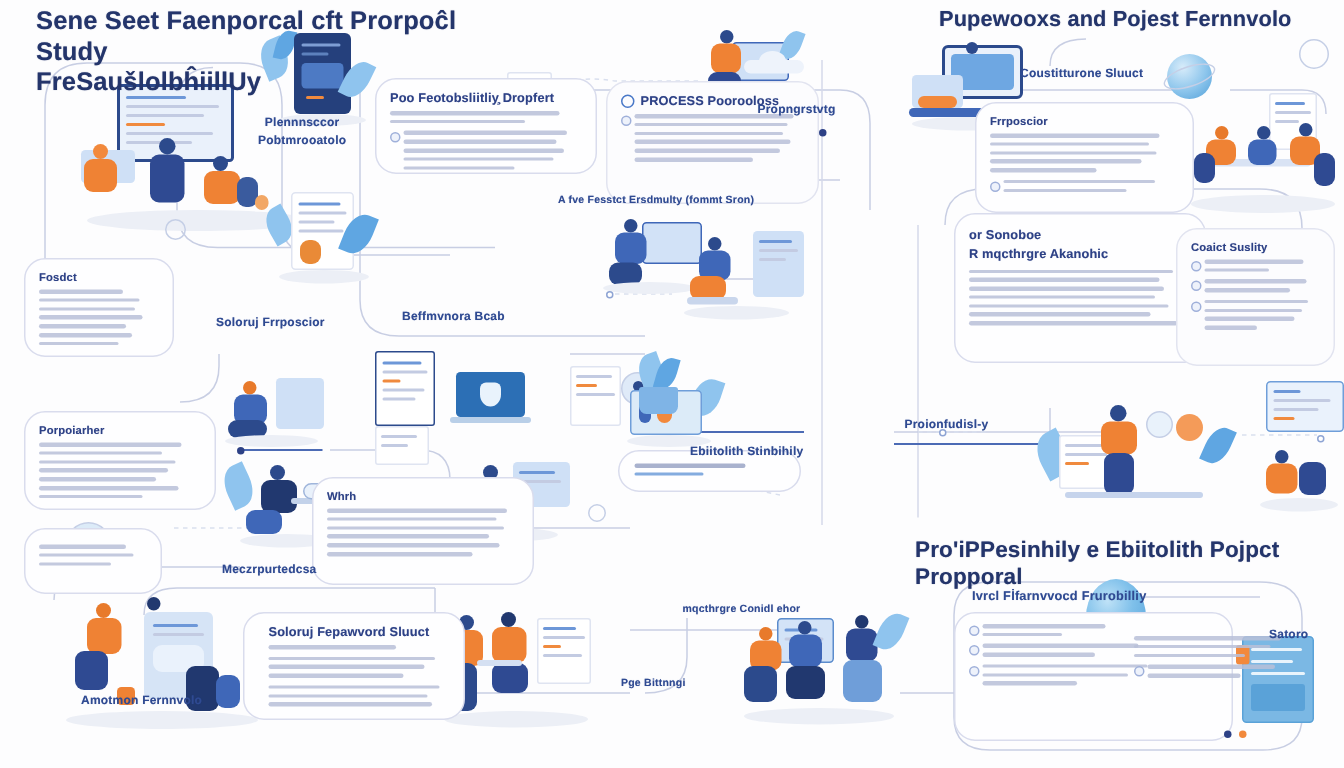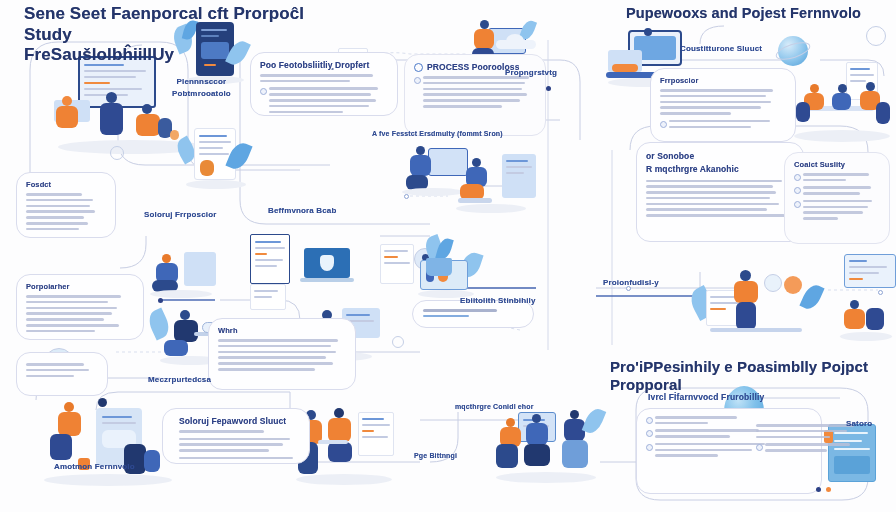--- a/index.html
+++ b/index.html
@@ -583,21 +583,21 @@
     </div>
 
     <div class="card" style="left:16px; top:352px; width:92px; height:44px;">
       <div style="padding-top:3px;">
         <div class="tline" style="width:80%"></div>
         <div class="tline" style="width:88%"></div>
         <div class="tline" style="width:66%"></div>
       </div>
     </div>
 
-    <div class="card" style="left:162px; top:408px; width:148px; height:56px;padding-left:16px;">
+    <div class="card" style="left:162px; top:408px; width:148px; height:72px;padding-left:16px;">
       <div class="card-title">Soloruj Fepawvord Sluuct</div>
       <div class="tpara">
         <div class="tline" style="width:70%"></div>
       </div>
       <div class="tpara">
         <div class="tline" style="width:92%"></div>
         <div class="tline" style="width:86%"></div>
         <div class="tline" style="width:74%"></div>
       </div>
       <div>
@@ -700,21 +700,21 @@
     <span class="node-dot hollow" style="left:878px; top:290px;"></span>
     <span class="ring" style="left:866px; top:26px; width:20px; height:20px;"></span>
     <span class="ring" style="left:110px; top:146px; width:14px; height:14px;"></span>
     <span class="ring" style="left:392px; top:336px; width:12px; height:12px;"></span>
   </div>
 
   <div class="layer titles">
     <div class="headline h-main blurry">Sene Seet Faenporcal cft Prorpoĉl Study
 FreSaušlolbĥiillUy</div>
     <div class="headline h-top-r blurry">Pupewooxs and Pojest Fernnvolo</div>
-    <div class="headline h-bot-r blurry">Pro'iPPesinhily e Poasimblly Pojpct Propporal</div>
+    <div class="headline h-bot-r blurry">Pro'iPPesinhily e Ebiitolith Pojpct Propporal</div>
 
     <div class="sublabel blurry" style="left:172px; top:76px; white-space:pre-line; text-align:center; line-height:1.5;">Plennnsccor
 Pobtmrooatolo</div>
     <div class="sublabel blurry" style="left:505px; top:68px;">Propngrstvtg</div>
     <div class="sublabel blurry" style="left:680px; top:44px;">Coustitturone Sluuct</div>
     <div class="sublabel blurry" style="left:144px; top:210px;">Soloruj Frrposcior</div>
     <div class="sublabel blurry" style="left:268px; top:206px;">Beffmvnora Bcab</div>
     <div class="sublabel sm blurry" style="left:372px; top:130px;">A fve Fesstct Ersdmulty  (fommt Sron)</div>
     <div class="sublabel blurry" style="left:460px; top:296px;">Ebiitolith Stinbihily</div>
     <div class="sublabel blurry" style="left:603px; top:278px;">Proionfudisl-y</div>

